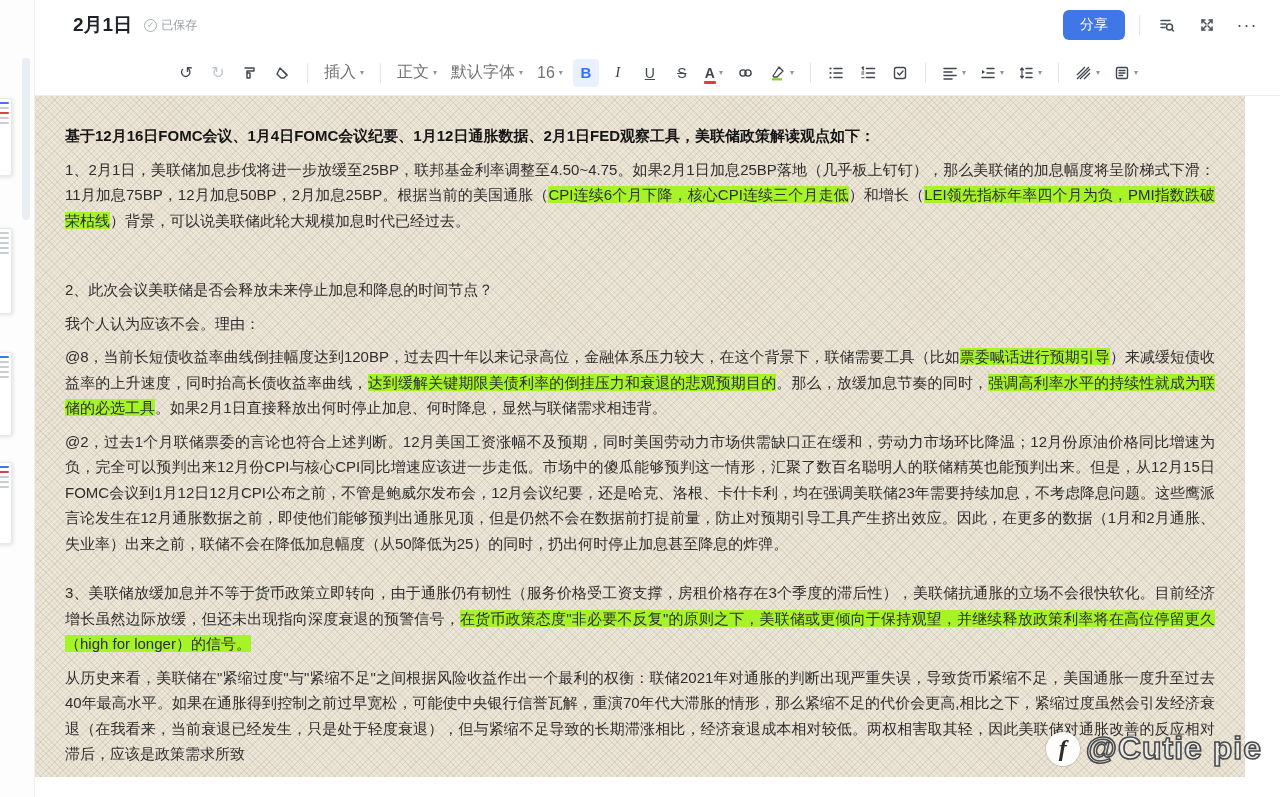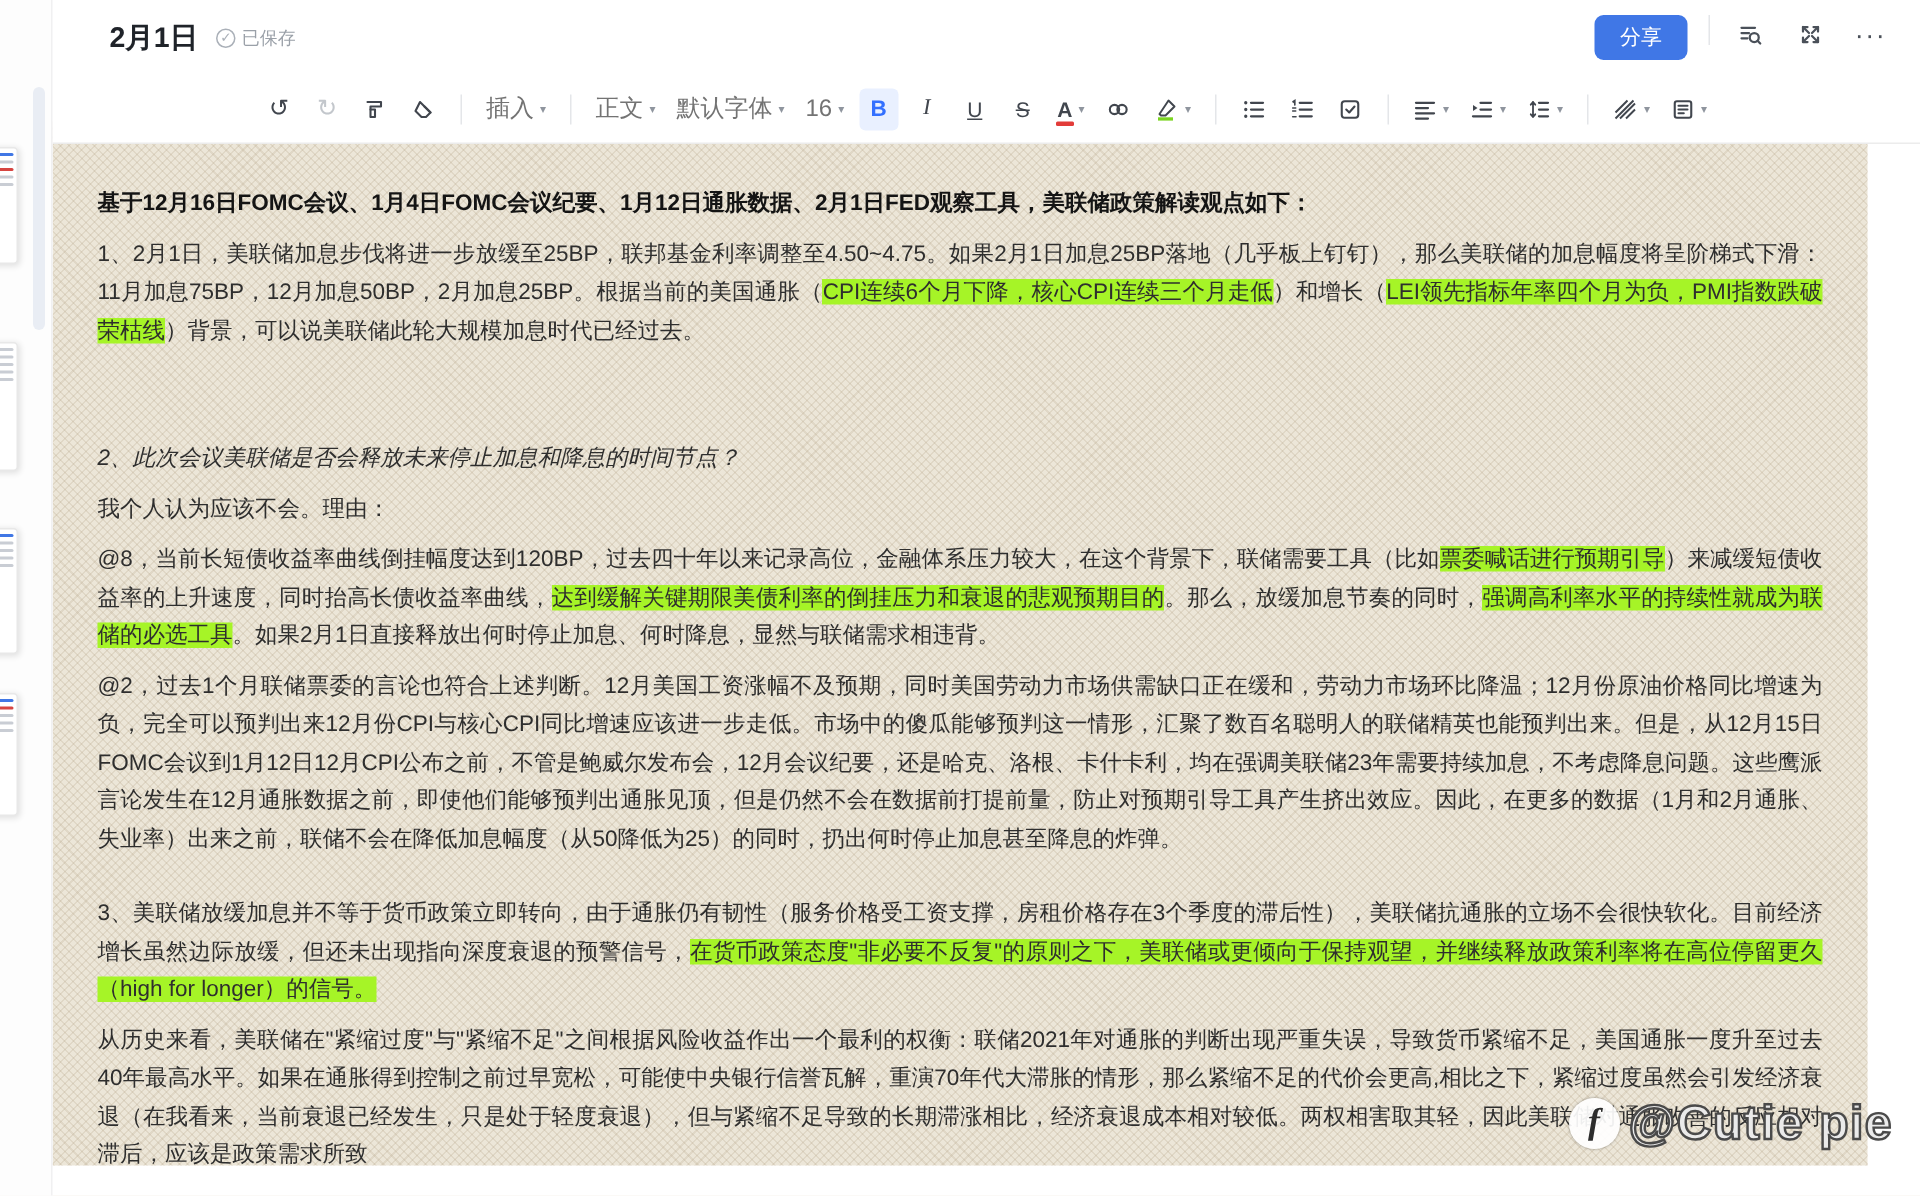--- a/index.html
+++ b/index.html
@@ -16,21 +16,21 @@
   .panel-bar { position:absolute; left:22px; top:58px; width:8px; height:162px;
     background:#e9edf4; border-radius:6px; }
 
   
   .header { position:absolute; left:35px; top:0; width:1245px; height:50px; background:#fff;
     display:flex; align-items:center; padding:12px 20px; z-index:4; }
   .doc-title { font-size:19px; font-weight:700; color:#1f2329; margin-left:18px; }
   .saved { display:flex; align-items:center; margin-left:12px; color:#9aa0a8; font-size:12px; gap:4px; }
   .saved .ck { width:13px; height:13px; border:1px solid #aab0b8; border-radius:50%;
     display:inline-flex; align-items:center; justify-content:center; font-size:9px; color:#aab0b8; }
-  .header-right { margin-left:auto; display:flex; gap:14px; }
+  .header-right { margin-left:auto; display:flex; align-items:center; gap:14px; }
   .share-btn { background:#4077e6; color:#fff; font-size:14px; border:none; border-radius:6px;
     padding:6px 17px; cursor:pointer; }
   .hr-divider { width:1px; height:20px; background:#e4e6e9; }
   .hicon { width:26px; height:26px; display:flex; align-items:center; justify-content:center;
     color:#4a5059; cursor:pointer; border-radius:4px; }
   .hicon svg { display:block; }
 
   
   .toolbar { position:absolute; left:35px; top:50px; width:1245px; height:46px; background:#fff;
     display:flex; align-items:center; justify-content:center; gap:6px; z-index:4;
@@ -55,21 +55,21 @@
   .canvas { position:absolute; left:35px; top:81px; width:1210px; height:696px;
     background-color:#ece6d8;
     background-image:
       repeating-linear-gradient(45deg, rgba(180,163,135,.22) 0 1px, transparent 1px 4px),
       repeating-linear-gradient(-45deg, rgba(180,163,135,.22) 0 1px, transparent 1px 4px);
     overflow:hidden; }
   .doc { padding:42px 30px 18px 30px; font-size:15px; line-height:25.5px; color:#2e2e2e;
     text-align:justify; }
   .para { margin-top:8px; }
   .para.first { margin-top:0; }
-  .para.gap-lg { margin-top:60px;font-style:italic; }
+  .para.gap-lg { margin-top:44px; }
   .para.gap-md { margin-top:24px; }
   .para.heading { font-weight:700; color:#141414; }
   .seg-hl { background:#a6f427; }
 
   
   .watermark { position:absolute; right:18px; bottom:30px; display:flex; align-items:center;
     gap:6px; z-index:6; pointer-events:none; }
   .wm-logo { width:34px; height:34px; border-radius:50%; background:rgba(255,255,255,.92);
     display:flex; align-items:center; justify-content:center; font-size:24px; font-style:italic;
     font-family:"Liberation Serif","DejaVu Serif",serif; color:#2c2c2c; font-weight:700;

